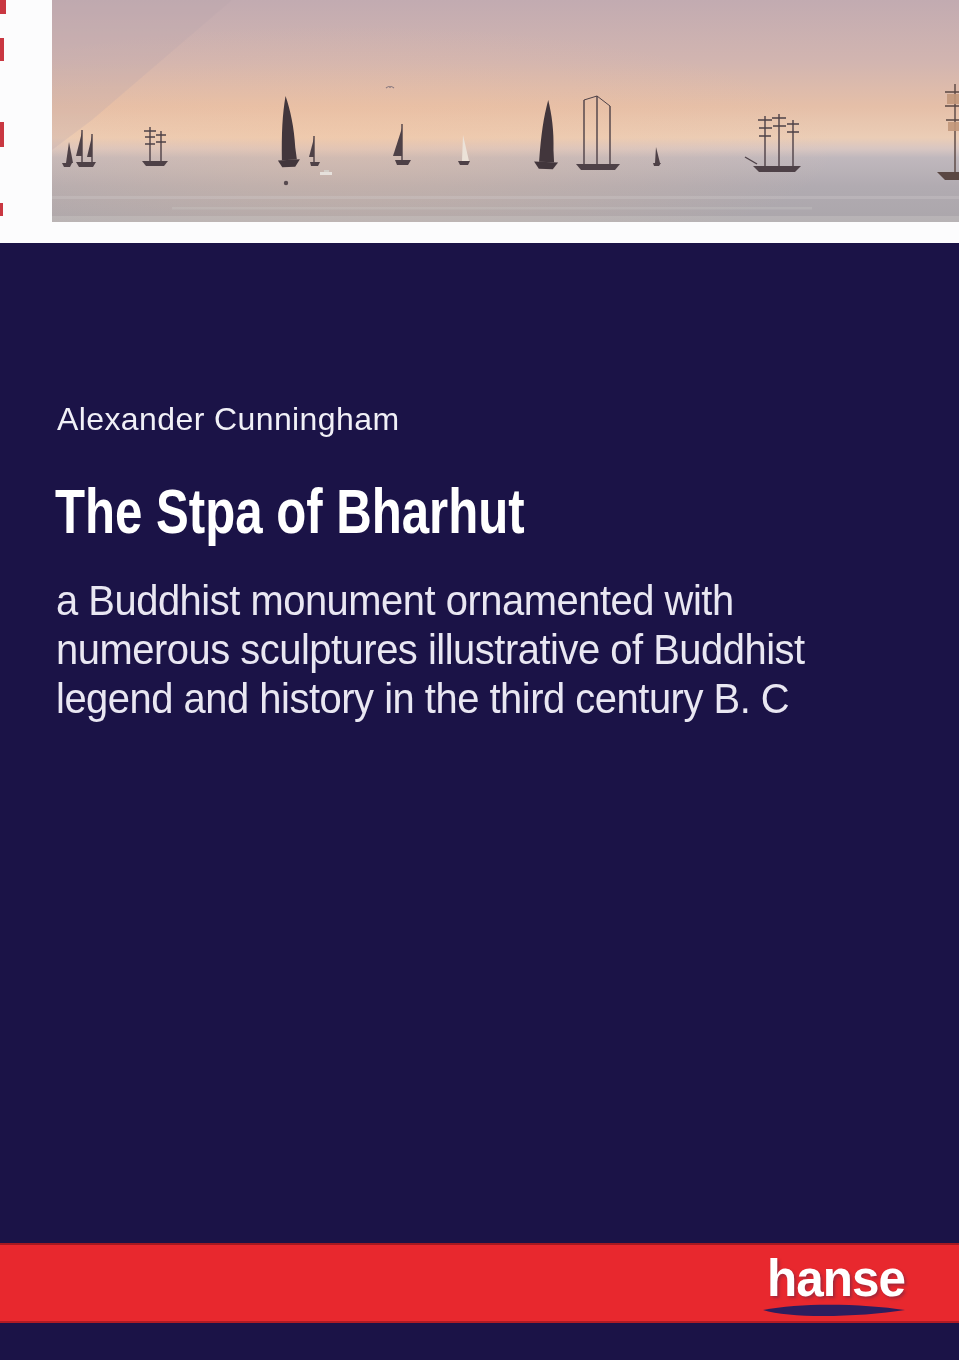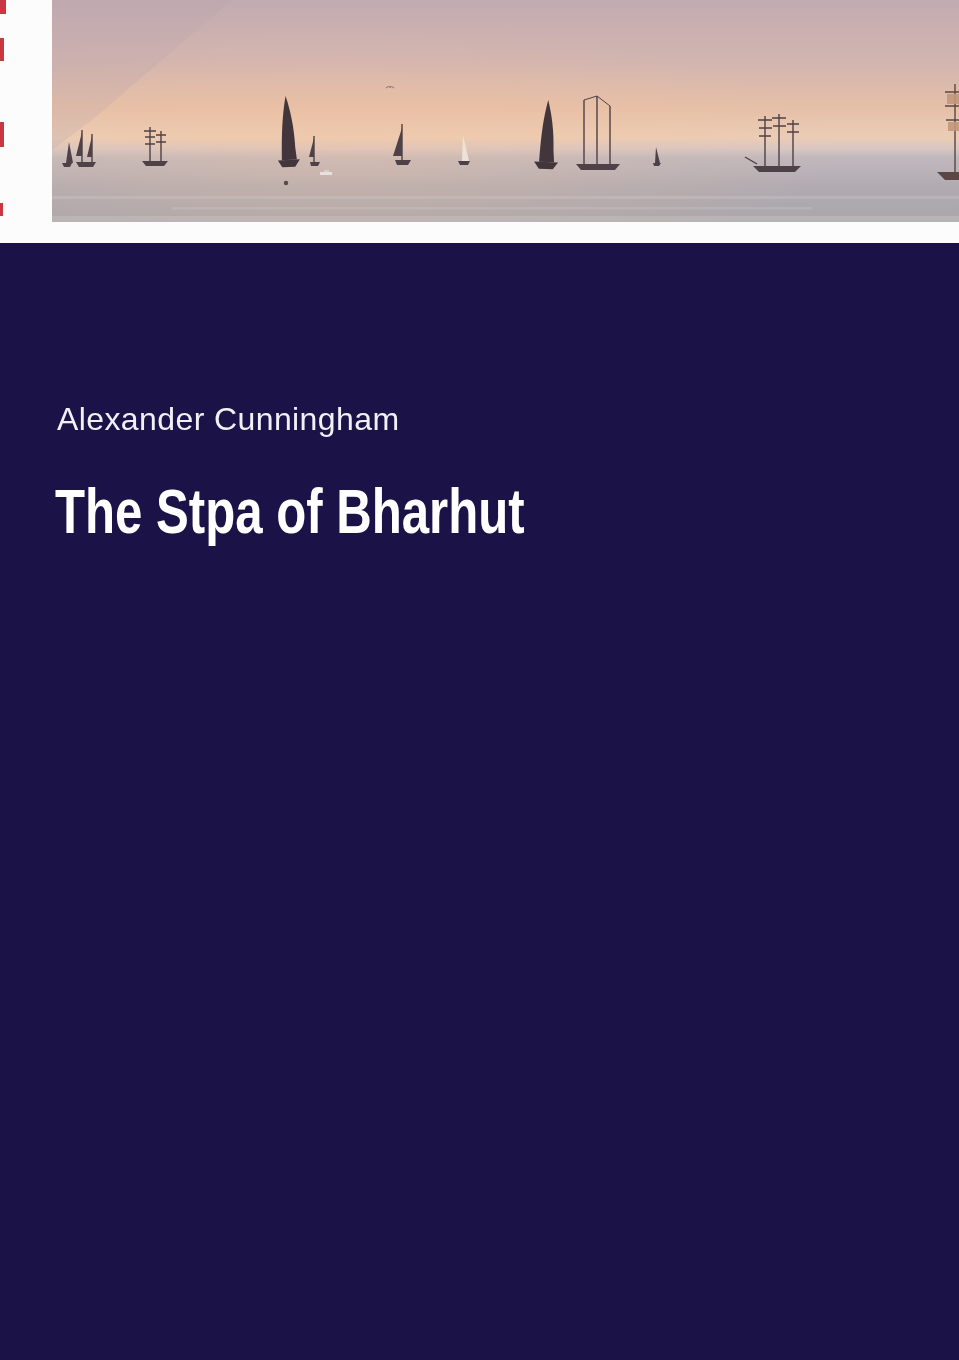--- a/index.html
+++ b/index.html
@@ -170,15 +170,28 @@
     </svg>
   </div>
 
   <div class="edge-mark m1"></div>
   <div class="edge-mark m2"></div>
   <div class="edge-mark m3"></div>
   <div class="edge-mark m4"></div>
 
   <div class="author">Alexander Cunningham</div>
   <h1 class="title" style="margin:0">The Stpa of Bharhut</h1>
+  <div class="subtitle">
+    <div class="line">a Buddhist monument ornamented with</div>
+    <div class="line">numerous sculptures illustrative of Buddhist</div>
+    <div class="line">legend and history in the third century B. C</div>
+  </div>
 
+  <div class="red-band">
+    <div class="logo">
+      <span class="logo-text">hanse</span>
+      <svg class="logo-swoosh" width="148" height="18" viewBox="0 0 148 18">
+        <path d="M2,8 C42,0 104,2 144,8 C100,15 30,17 2,8 Z" fill="#2c1e5e"></path>
+      </svg>
+    </div>
+  </div>
 
 </div>
 
 </body></html>

